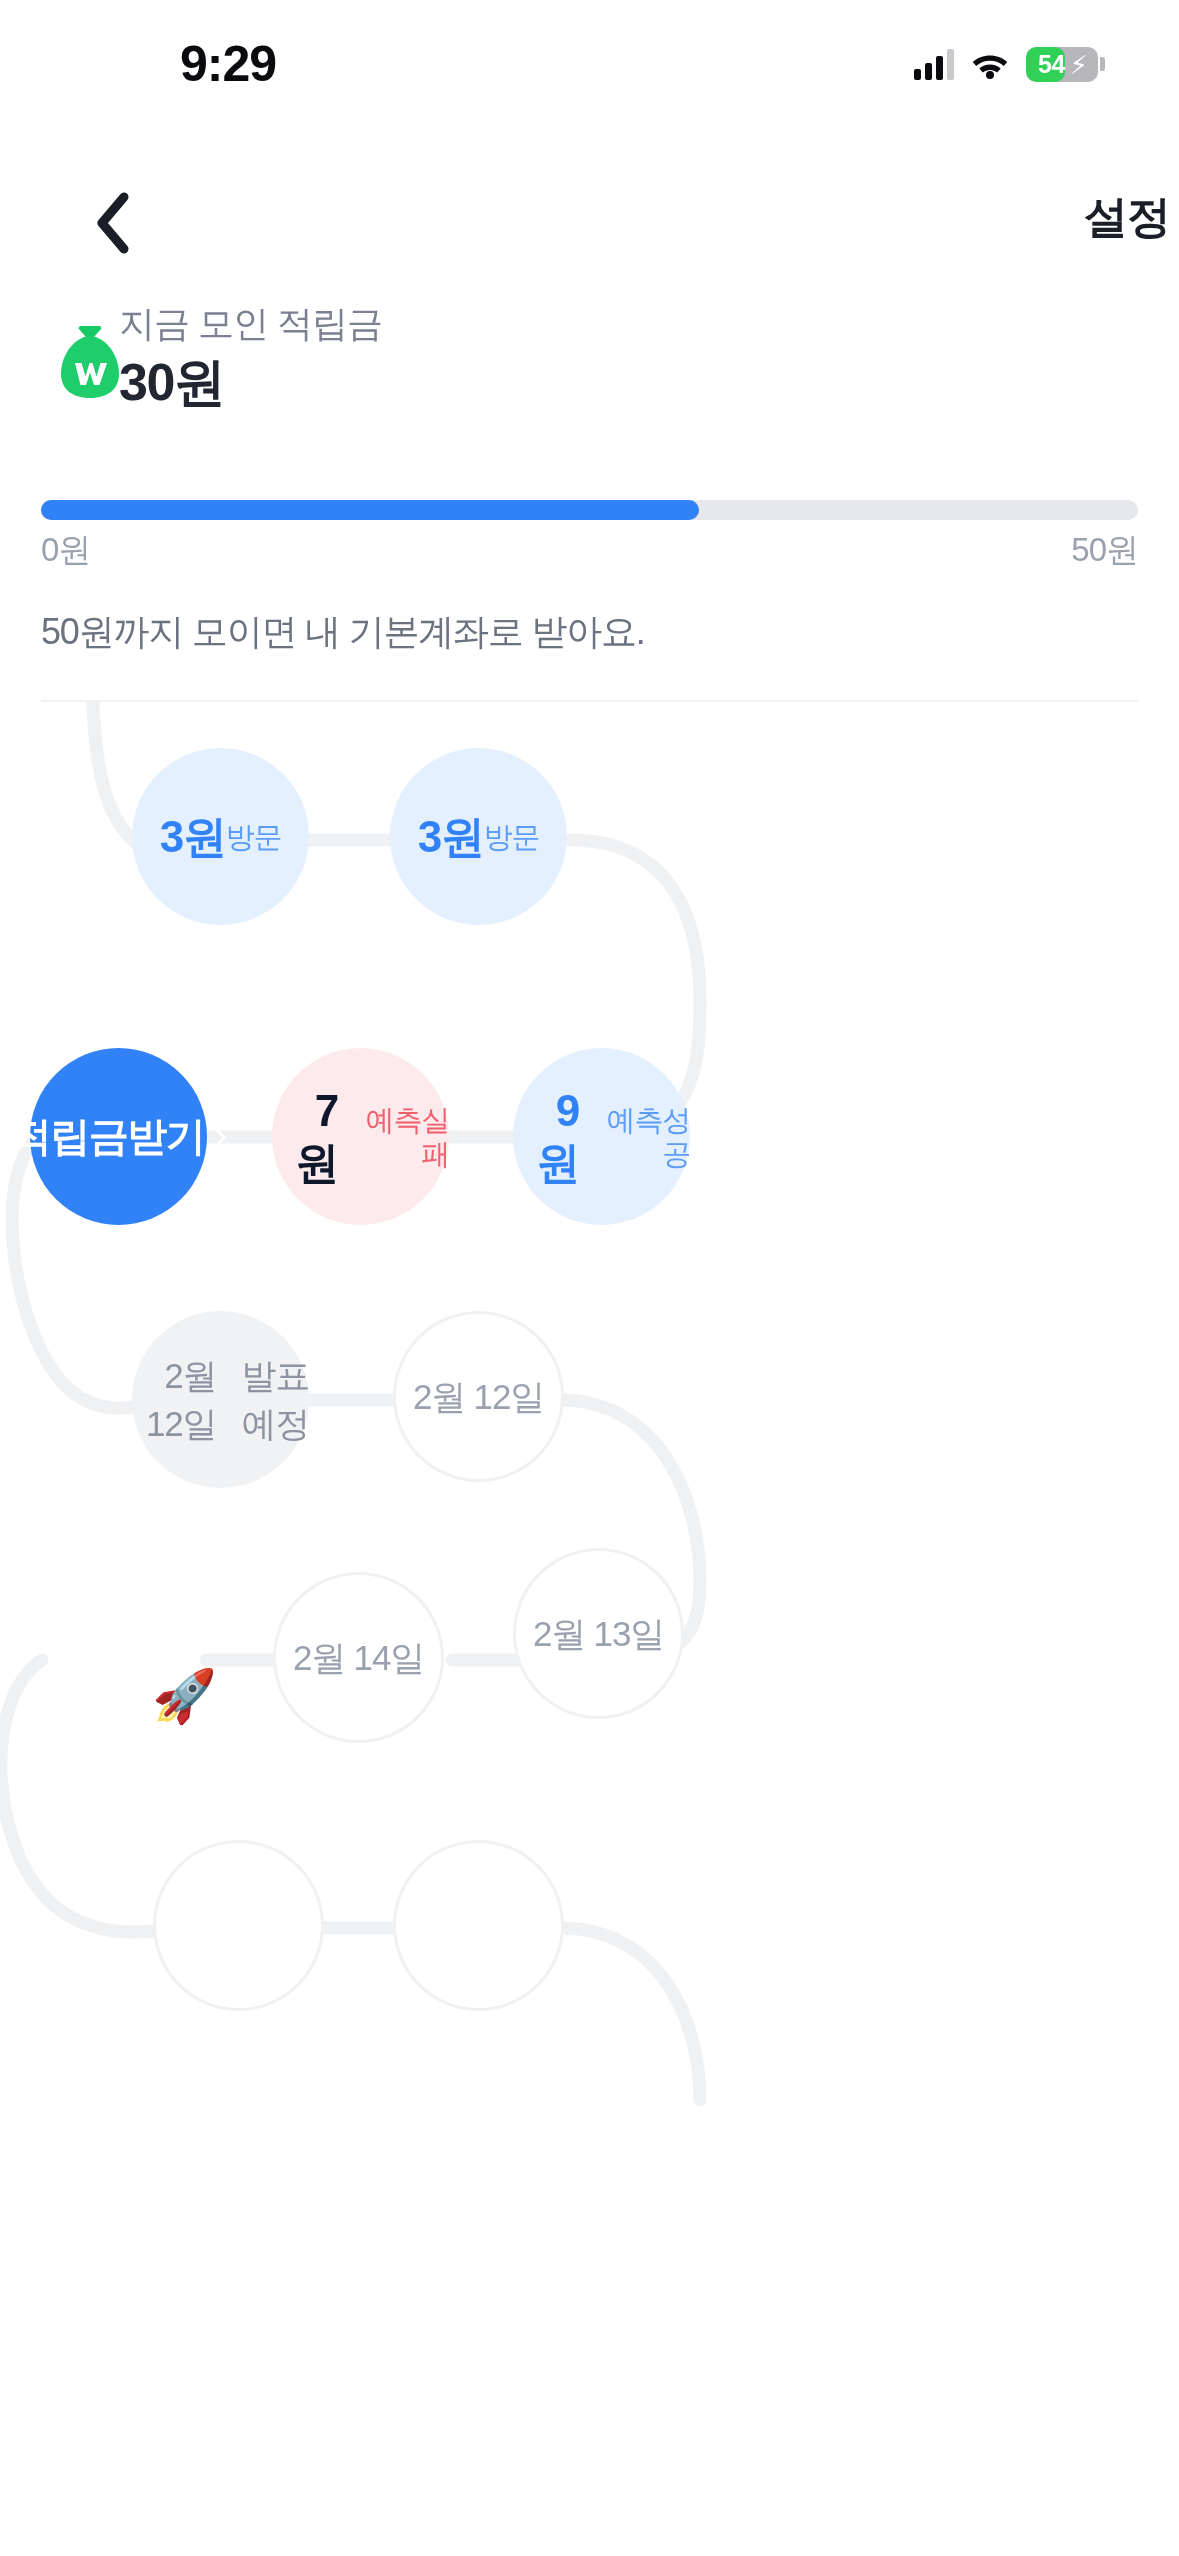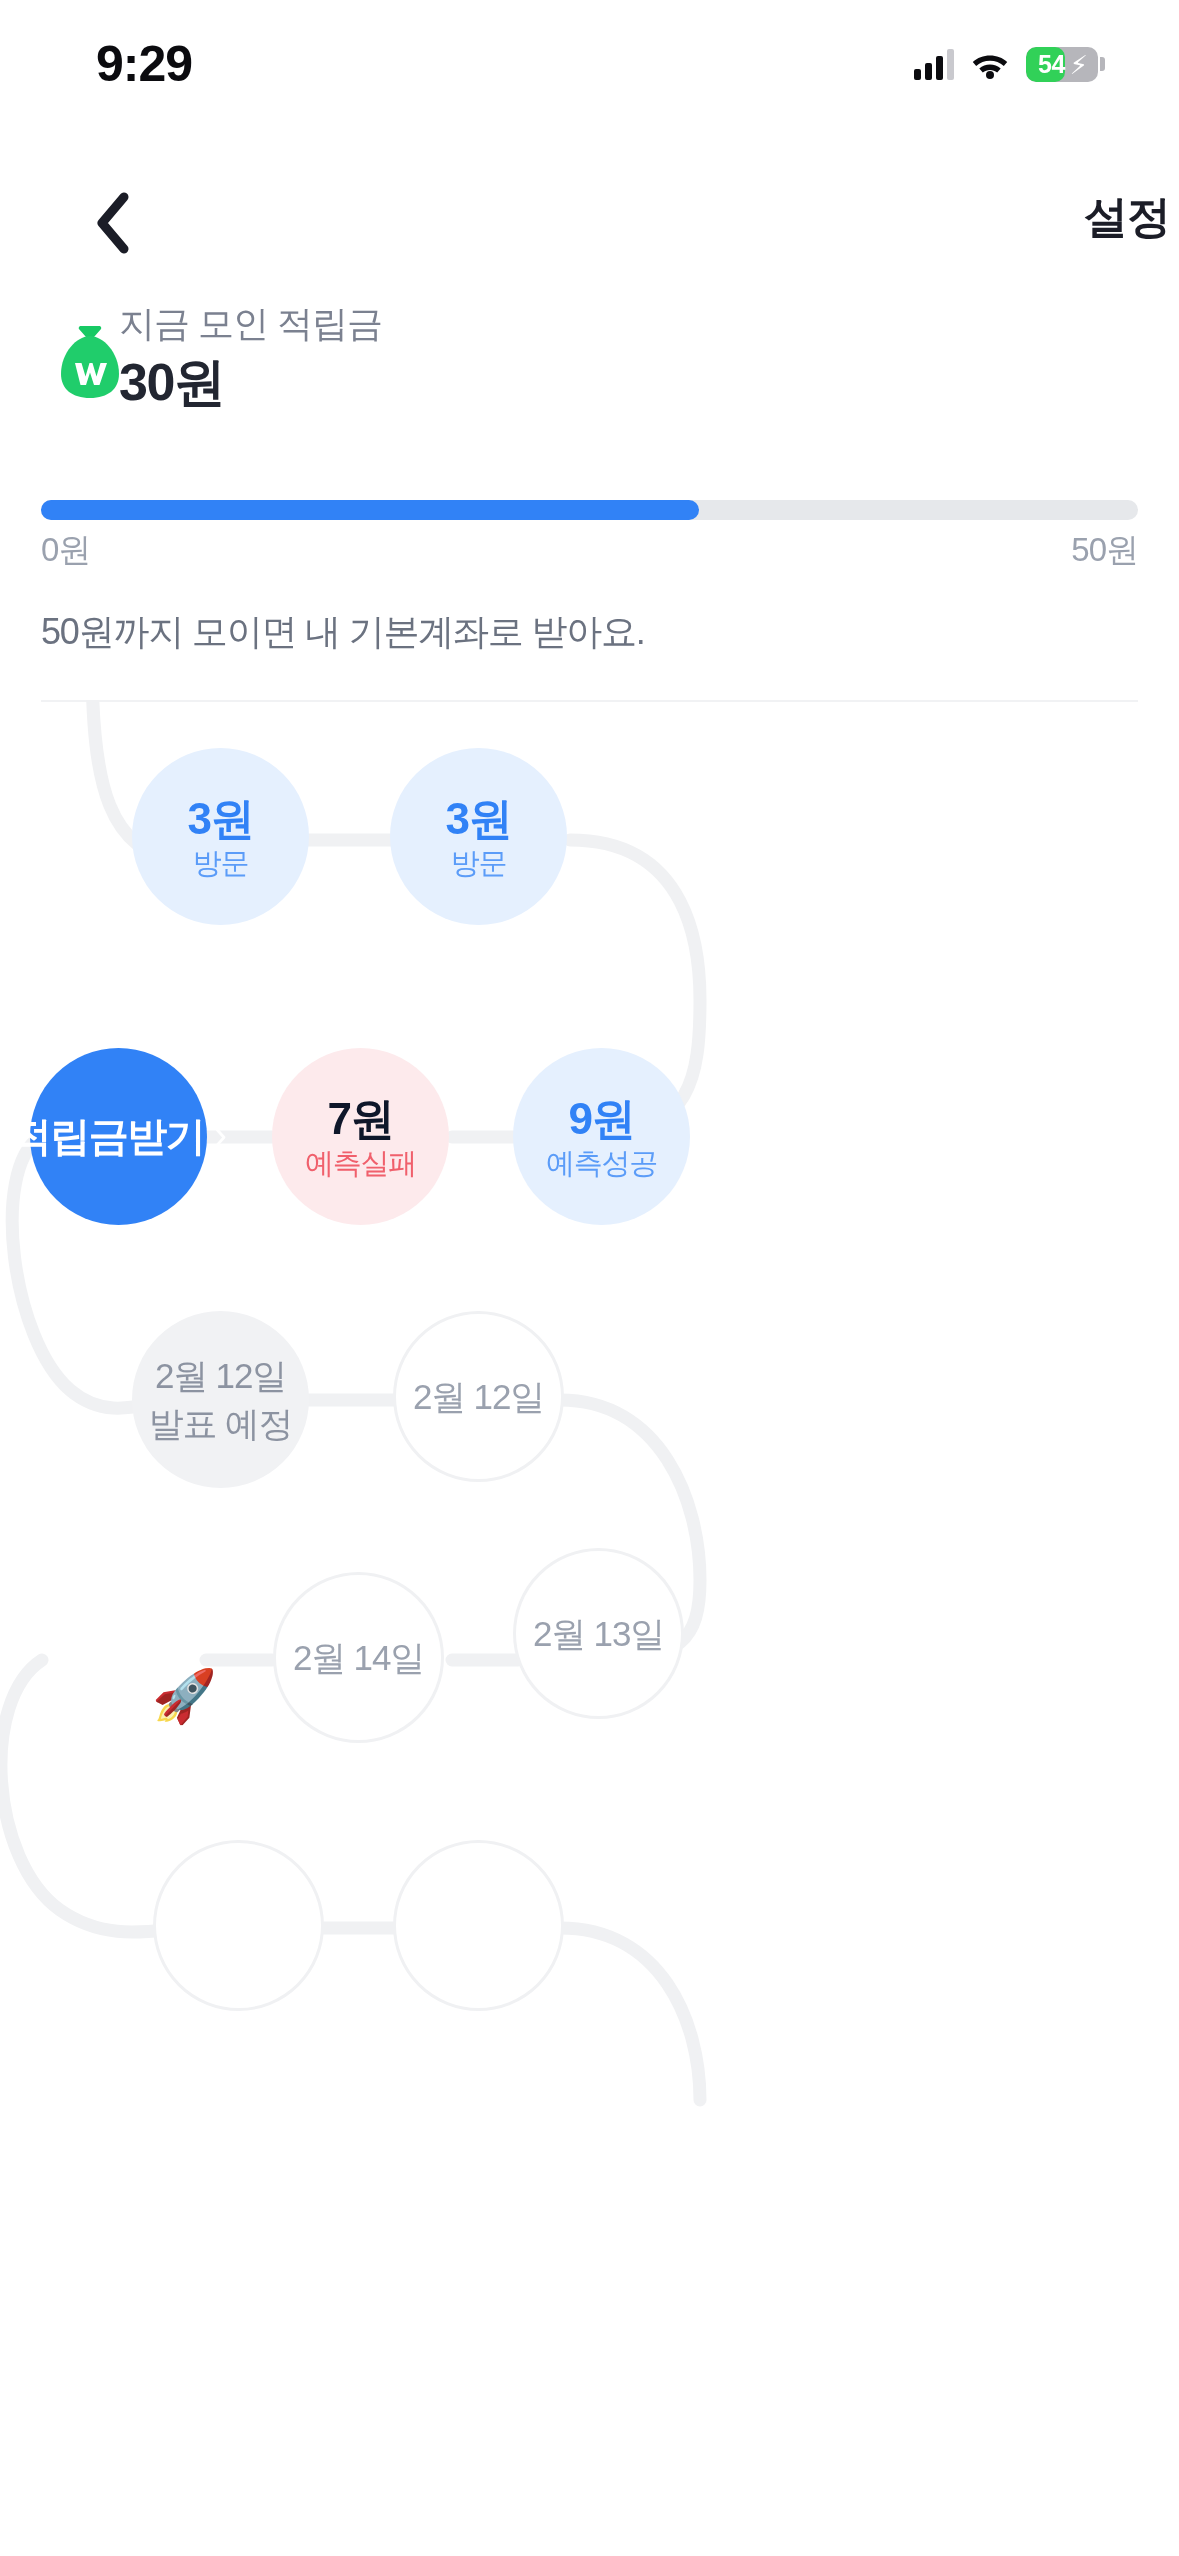--- a/index.html
+++ b/index.html
@@ -10,21 +10,21 @@
     -webkit-font-smoothing:antialiased;
     overflow:hidden;
   }
   .screen{ position:relative; width:1179px; height:2556px; background:#fff; overflow:hidden; }
 
   
   .statusbar{ position:absolute; left:0; top:0; width:1179px; height:130px; }
   .sb-time{
     position:absolute; left:96px; top:35px; width:180px;
     font-size:50px; font-weight:700; color:#0b0b0f; letter-spacing:-1px;
-    text-align:left;
+    text-align:right;
   }
   .sb-right{ position:absolute; right:74px; top:42px; height:44px; display:flex; align-items:center; gap:16px; }
   .bars{ display:flex; align-items:flex-end; gap:4px; height:32px; }
   .bars i{ display:block; width:7px; background:#0b0b0f; border-radius:2px; }
   .bars i:nth-child(1){ height:11px; }
   .bars i:nth-child(2){ height:17px; }
   .bars i:nth-child(3){ height:24px; }
   .bars i:nth-child(4){ height:31px; background:#c9c9ce; }
   .wifi{ width:40px; height:30px; position:relative; }
   .batt{
@@ -71,21 +71,21 @@
     font-size:36px; font-weight:500; color:#6b7280; letter-spacing:-1.2px;
   }
 
   
   .board{ position:absolute; left:0; top:700px; width:1179px; height:1856px; overflow:hidden; background:#fff; }
   .board-top-rule{ position:absolute; left:41px; top:0; width:1097px; height:2px; background:#f1f2f4; }
   .pathsvg{ position:absolute; left:0; top:0; width:1179px; height:1856px; }
 
   .node{
     position:absolute; border-radius:50%;
-    display:flex; flex-direction:column; align-items:center; justify-content:center;
+    display:flex; flex-direction:row; align-items:center; justify-content:center;
     text-align:right; letter-spacing:-1.2px; line-height:1.16;
   }
   .node .amt{ font-size:44px; font-weight:800; }
   .node .cap{ font-size:29px; font-weight:500; margin-top:3px; }
   .node .date{ font-size:35px; font-weight:500; line-height:1.35; }
 
   .n-blue{ background:#e5f0fe; }
   .n-blue .amt{ color:#3182f6; }
   .n-blue .cap{ color:#5b9cf8; }
 

